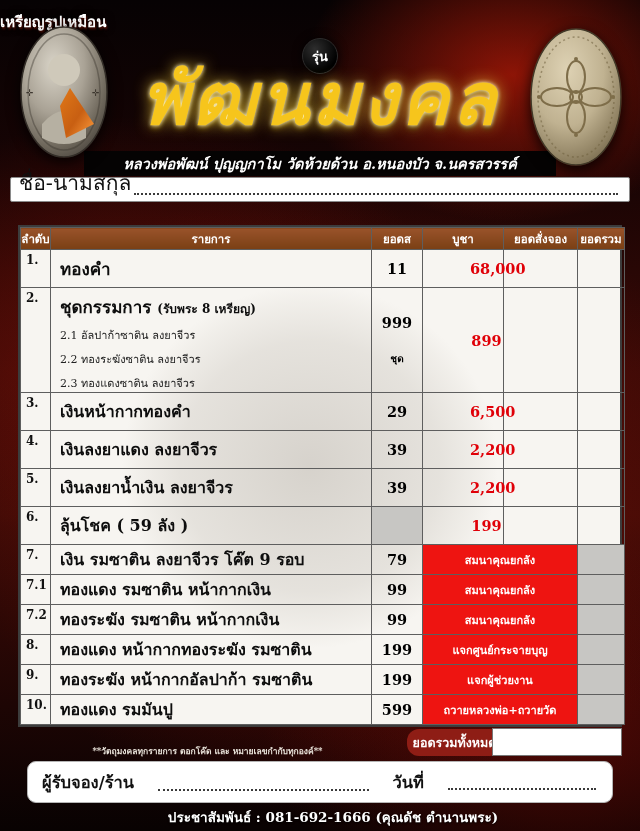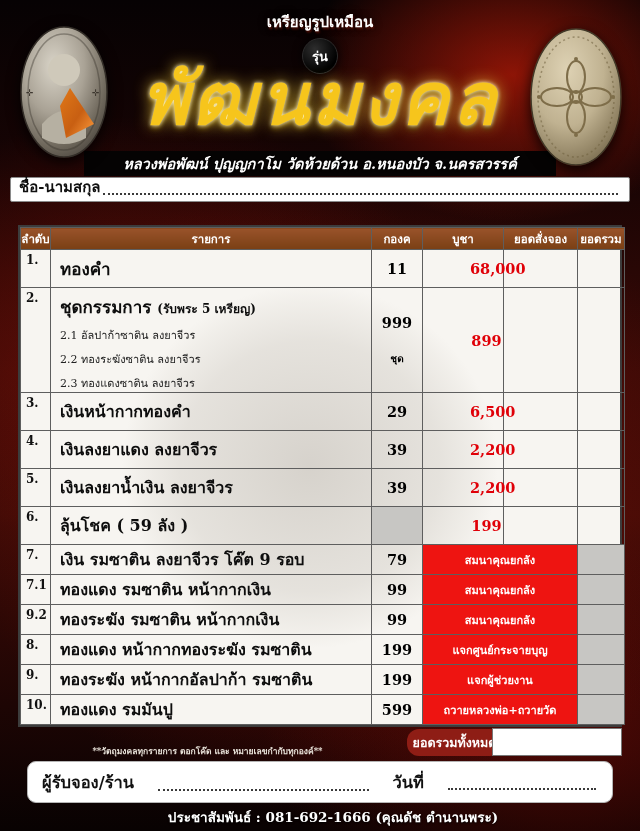--- a/index.html
+++ b/index.html
@@ -6,21 +6,21 @@
   .page{position:relative;width:640px;height:831px;overflow:hidden;
     font-family:"DejaVu Sans",sans-serif;
     background:
       radial-gradient(ellipse 300px 210px at 80% 9%, rgba(195,28,8,.70), transparent 70%),
       radial-gradient(ellipse 430px 300px at 22% 40%, rgba(150,18,8,.45), transparent 72%),
       radial-gradient(ellipse 520px 430px at 55% 60%, rgba(145,16,8,.55), transparent 75%),
       radial-gradient(ellipse 400px 260px at 88% 88%, rgba(120,12,6,.55), transparent 75%),
       linear-gradient(180deg,#060203 0%,#170404 20%,#3a0a06 45%,#400b06 62%,#1d0504 85%,#080202 100%);
   }
   
-  .top-label{position:absolute;top:10px;left:0;right:0;text-align:center;
+  .top-label{position:absolute;top:10px;left:0;right:0;text-align:left;
     color:#fff;font-weight:bold;font-size:15px;font-family:"DejaVu Serif",serif;
     text-shadow:1px 2px 2px #4d0d05,0 0 8px rgba(0,0,0,.9);}
   .run-badge{position:absolute;top:38px;left:50%;transform:translateX(-50%);
     width:34px;height:34px;border-radius:50%;
     background:radial-gradient(circle at 35% 30%,#2e2e2e,#000 72%);
     border:1px solid #2b2b2b;box-shadow:0 0 10px rgba(0,0,0,.9);
     display:flex;align-items:center;justify-content:center;
     color:#fff;font-weight:bold;font-size:13px;font-family:"DejaVu Serif",serif;}
   .big-title{position:absolute;top:58px;left:110px;right:110px;text-align:center;
     font-size:72px;line-height:1.15;font-weight:bold;font-style:italic;
@@ -33,21 +33,21 @@
     font-family:"DejaVu Serif",serif;text-shadow:0 1px 2px #000;white-space:nowrap;}
   
   .medal{position:absolute;border-radius:50%;box-shadow:0 4px 14px rgba(0,0,0,.85);}
   .medal-left{left:20px;top:26px;width:88px;height:132px;}
   .medal-right{left:530px;top:28px;width:92px;height:138px;}
   .medal svg{display:block;width:100%;height:100%;}
   
   .name-box{position:absolute;top:177px;left:10px;width:620px;height:25px;box-sizing:border-box;
     background:#fff;border:1px solid #8a8a8a;border-radius:2px;
     display:flex;align-items:flex-end;padding:0 8px 2px 8px;}
-  .name-label{font-weight:bold;font-size:15px;color:#101010;font-family:"DejaVu Serif",serif;white-space:nowrap;}
+  .name-label{font-weight:normal;font-size:21px;color:#101010;font-family:"DejaVu Serif",serif;white-space:nowrap;}
   .leader{flex:1;border-bottom:2px dotted #3a3a3a;margin:0 3px 4px 3px;height:0;}
   
   .table-wrap{position:absolute;left:18px;top:225px;width:604px;background:#f7f5f1;
     border:2px solid #3c3c3c;box-sizing:border-box;}
   .watermark{position:absolute;left:55px;top:12px;width:470px;height:455px;border-radius:50%;
     background:radial-gradient(closest-side,rgba(165,158,148,.40),rgba(178,172,162,.26) 55%,rgba(195,190,180,.12) 72%,transparent 80%);}
   table.order{position:relative;border-collapse:collapse;width:100%;table-layout:fixed;}
   .order th,.order td{border:1px solid #5e5e5e;padding:0;box-sizing:border-box;}
   .order th{background:linear-gradient(#99532a,#7a3f14);color:#fff;font-size:11.5px;
     font-weight:bold;height:22px;font-family:"DejaVu Serif",serif;}
@@ -168,41 +168,41 @@
           <col style="width:321px">
           <col style="width:51px">
         <col style="width:81px">
           <col style="width:74px">
           <col style="width:47px">
       </colgroup>
       <thead>
           <tr>
             <th>ลำดับ</th>
             <th>รายการ</th>
-            <th>กองค</th>
+            <th>ยอดส</th>
             <th>บูชา</th>
             <th>ยอดสั่งจอง</th>
             <th>ยอดรวม</th>
           </tr>
         </thead>
       <tbody>
           <tr class="r-first r-std">
             <td class="c-no">1.</td>
             <td class="c-item">
               <div class="item-main">ทองคำ</div>
             </td>
             <td class="c-qty">11</td>
             <td class="c-price">68,000</td>
             <td class=""></td>
             <td class=""></td>
           </tr>
           <tr class="r-tall">
             <td class="c-no">2.</td>
             <td class="c-item">
-              <div class="item-main">ชุดกรรมการ <span class="item-suffix">(รับพระ 5 เหรียญ)</span></div>
+              <div class="item-main">ชุดกรรมการ <span class="item-suffix">(รับพระ 8 เหรียญ)</span></div>
               <div class="sub">2.1 อัลปาก้าซาติน ลงยาจีวร</div>
               <div class="sub">2.2 ทองระฆังซาติน ลงยาจีวร</div>
               <div class="sub">2.3 ทองแดงซาติน ลงยาจีวร</div>
             </td>
             <td class="c-qty">999<div class="qty-unit">ชุด</div></td>
             <td class="c-price">899</td>
             <td class=""></td>
             <td class=""></td>
           </tr>
           <tr class="r-std">
@@ -257,21 +257,21 @@
           <tr class="r-banner">
             <td class="c-no">7.1</td>
             <td class="c-item">
               <div class="item-main">ทองแดง รมซาติน หน้ากากเงิน</div>
             </td>
             <td class="c-qty">99</td>
             <td class="c-banner" colspan="2">สมนาคุณยกลัง</td>
             <td class="grey"></td>
           </tr>
           <tr class="r-banner">
-            <td class="c-no">9.2</td>
+            <td class="c-no">7.2</td>
             <td class="c-item">
               <div class="item-main">ทองระฆัง รมซาติน หน้ากากเงิน</div>
             </td>
             <td class="c-qty">99</td>
             <td class="c-banner" colspan="2">สมนาคุณยกลัง</td>
             <td class="grey"></td>
           </tr>
           <tr class="r-banner">
             <td class="c-no">8.</td>
             <td class="c-item">

